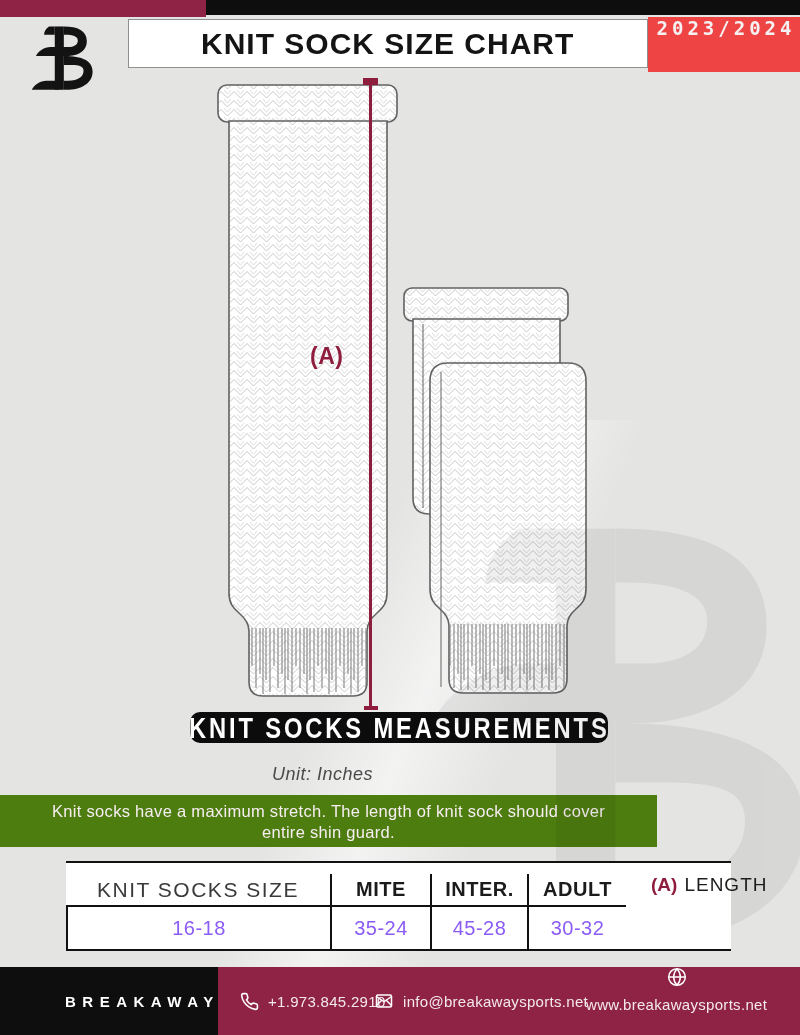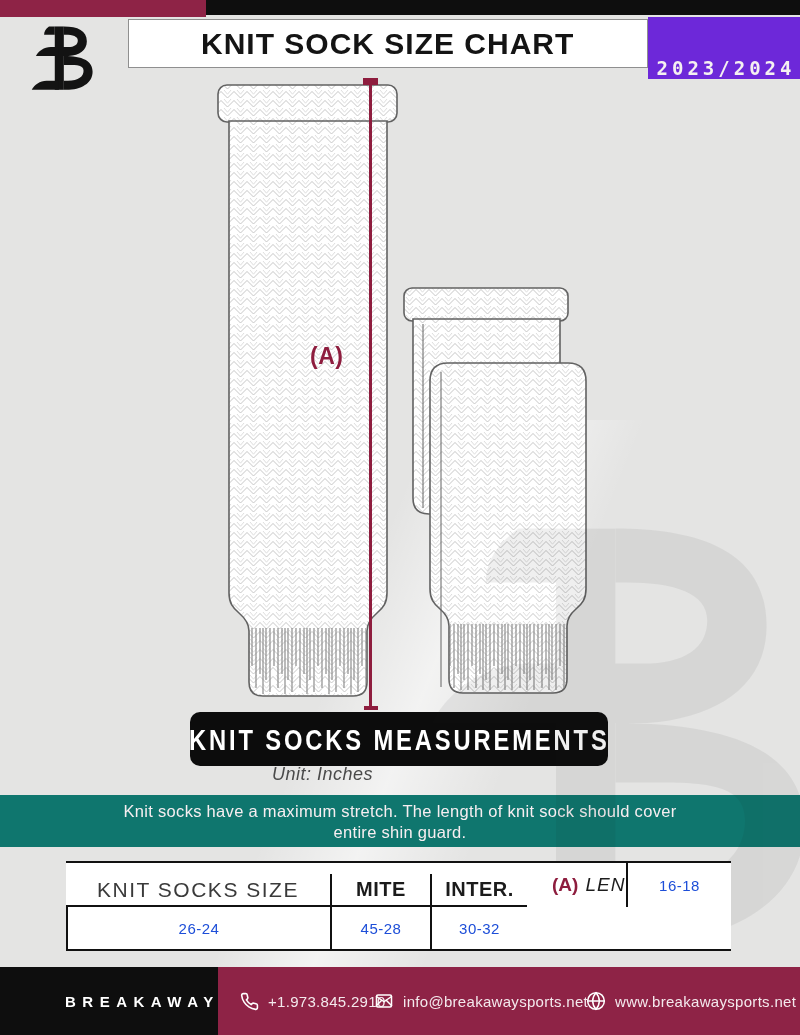--- a/index.html
+++ b/index.html
@@ -18,89 +18,89 @@
   
   .strip-maroon { position:absolute; left:0; top:0; width:206px; height:17px; background:#8E2346; z-index:3; }
   .strip-black  { position:absolute; left:206px; top:0; width:594px; height:15px; background:#0E0E0E; z-index:3; }
   .title-box {
     position:absolute; left:128px; top:19px; width:520px; height:49px; z-index:3;
     background:#ffffff; border:1px solid #8f8f8f;
     display:flex; align-items:center; padding-left:30px;
   }
   .title-box h1 { font-size:30px; font-weight:bold; letter-spacing:1px; color:#141414; white-space:nowrap;margin-left:42px; }
   .year-box {
-    position:absolute; left:648px; top:17px; width:152px; height:62px; z-index:3;
-    background:#6d28d9; display:flex; align-items:flex-end; justify-content:center;
+    position:absolute; left:648px; top:17px; width:152px; height:55px; z-index:3;
+    background:#ef4444; display:flex; align-items:flex-start; justify-content:center;
   }
   .year-box span {
     color:#f5f0f1; font-family:"DejaVu Sans Mono", monospace; font-weight:bold;
     font-size:19px; letter-spacing:4px; margin-right:-4px;
   }
   .logo-top { position:absolute; left:24px; top:24px; z-index:3; }
 
   
   .sock-layer { position:absolute; left:0; top:0; z-index:1; }
   .label-a {
     position:absolute; left:310px; top:343px; z-index:2;
     color:#8E1D3E; font-weight:bold; font-size:23px; letter-spacing:0.5px;
   }
   .measure-banner {
-    position:absolute; left:190px; top:712px; width:418px; height:54px; z-index:1;
+    position:absolute; left:190px; top:712px; width:418px; height:31px; z-index:1;
     background:#0c0c0c; border-radius:10px;
     display:flex; align-items:center; justify-content:center;
   }
   .measure-banner span {
     display:inline-block; color:#ffffff; font-weight:bold; font-size:25px;
     letter-spacing:3px; white-space:nowrap; transform:scale(0.95,1.18);
   }
   .unit {
     position:absolute; left:0; top:764px; width:645px; z-index:1;
     text-align:center; font-style:italic; font-size:18px; color:#4a4a4a; letter-spacing:0.5px;
   }
   .notice {
-    position:absolute; left:0; top:795px; width:800px; height:52px; z-index:1;
-    background:#0f766e; color:#f7eef1; text-align:center;
+    position:absolute; left:0; top:795px; width:657px; height:52px; z-index:1;
+    background:#4d7c0f; color:#f7eef1; text-align:center;
     font-size:16.5px; line-height:21px; padding-top:6px; letter-spacing:0.3px;
   }
 
   
   .watermark { position:absolute; left:0; top:0; z-index:2; pointer-events:none; }
 
   
   .size-table {
     position:absolute; left:66px; top:861px; width:665px; z-index:4;
     display:grid; grid-template-columns:264px 100px 97px 99px 105px;
     grid-template-rows:44px 42px;
     background:#ffffff; border-top:2px solid #111; border-bottom:2px solid #111;
   }
   .size-table > div { display:flex; align-items:center; justify-content:center; background:#fff; }
   .size-table .hrow { border-bottom:2px solid #111;margin-top:11px; }
   .size-table .vline { border-left:2px solid #111; }
   .th-main { font-size:21px; color:#3a3a3a; letter-spacing:1.5px; }
   .th { font-size:20px; font-weight:bold; color:#1b1b1b; letter-spacing:0.5px; }
   .row-label { justify-content:flex-start !important; padding-left:25px; font-size:19px; }
   .row-label .akey { color:#8E1D3E; font-weight:bold; margin-right:7px; }
-  .row-label .ltxt { color:#1d1d1d; letter-spacing:1px;font-style:italic; }
-  .td { font-size:15px; color:#1d4ed8; letter-spacing:0.5px; }
+  .row-label .ltxt { color:#1d1d1d; letter-spacing:1px; }
+  .td { font-size:20px; color:#8b5cf6; letter-spacing:0.5px; }
 
   
   .footer-black {
     position:absolute; left:0; top:967px; width:218px; height:68px; z-index:4;
     background:#0E0E0E; display:flex; align-items:center; padding-left:34px;gap:20px;
   }
   .footer-black .brand { color:#ffffff; font-weight:bold; font-size:15px; letter-spacing:6.5px; margin-left:11px; }
   .footer-maroon {
     position:absolute; left:218px; top:967px; width:582px; height:68px; z-index:4;
     background:#8E2346;
   }
   .contact { position:absolute; top:0; height:68px; display:flex; align-items:center; gap:9px; color:#f4e9ed; font-size:15px; letter-spacing:0.3px; }
   .contact svg { display:block; }
   .c-phone { left:22px; }  
   .c-email { left:156px; } 
-  .c-web   { left:368px; } 
+  .c-web   { left:368px;flex-direction:column; } 
 </style>
 </head>
 <body>
 
 <div class="page">
 
   <div class="sheen"></div>
 
   <svg class="sock-layer" width="800" height="1035" viewBox="0 0 800 1035">
     <defs>
@@ -181,27 +181,28 @@
   </div>
 
   <svg class="watermark" width="800" height="967" viewBox="0 0 800 967">
     <use href="#logoB" transform="translate(340,480) scale(5.4)" fill="#1c1c1c" opacity="0.062"></use>
   </svg>
 
   <div class="size-table">
     <div class="hrow th-main">KNIT SOCKS SIZE</div>
     <div class="hrow th vline">MITE</div>
     <div class="hrow th vline">INTER.</div>
+    <div class="hrow th vline">ADULT</div>
 
     <div class="row-label">
       <span class="akey">(A)</span>
       <span class="ltxt">LENGTH</span>
     </div>
     <div class="td vline">16-18</div>
-    <div class="td vline">26-24</div>
+    <div class="td vline">35-24</div>
     <div class="td vline">45-28</div>
     <div class="td vline">30-32</div>
   </div>
 
   <div class="footer-black">
     <svg width="34" height="40" viewBox="10 6 80 90">
       <use href="#logoB" fill="#c9c9c9"></use>
     </svg>
     <span class="brand">BREAKAWAY</span>
   </div>

